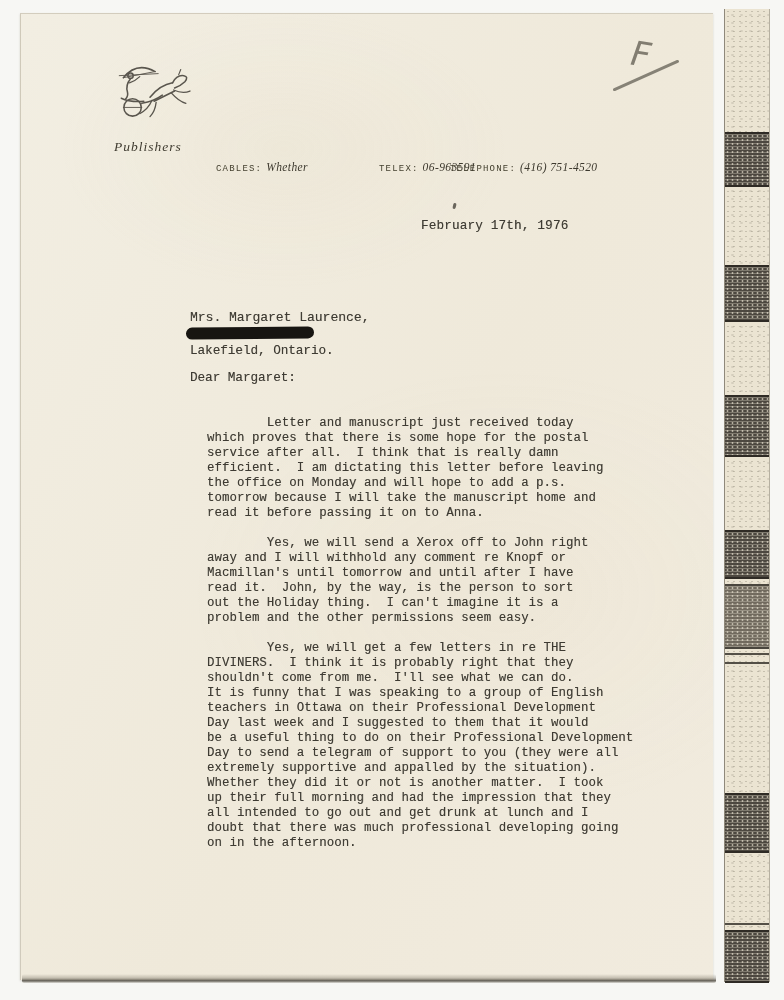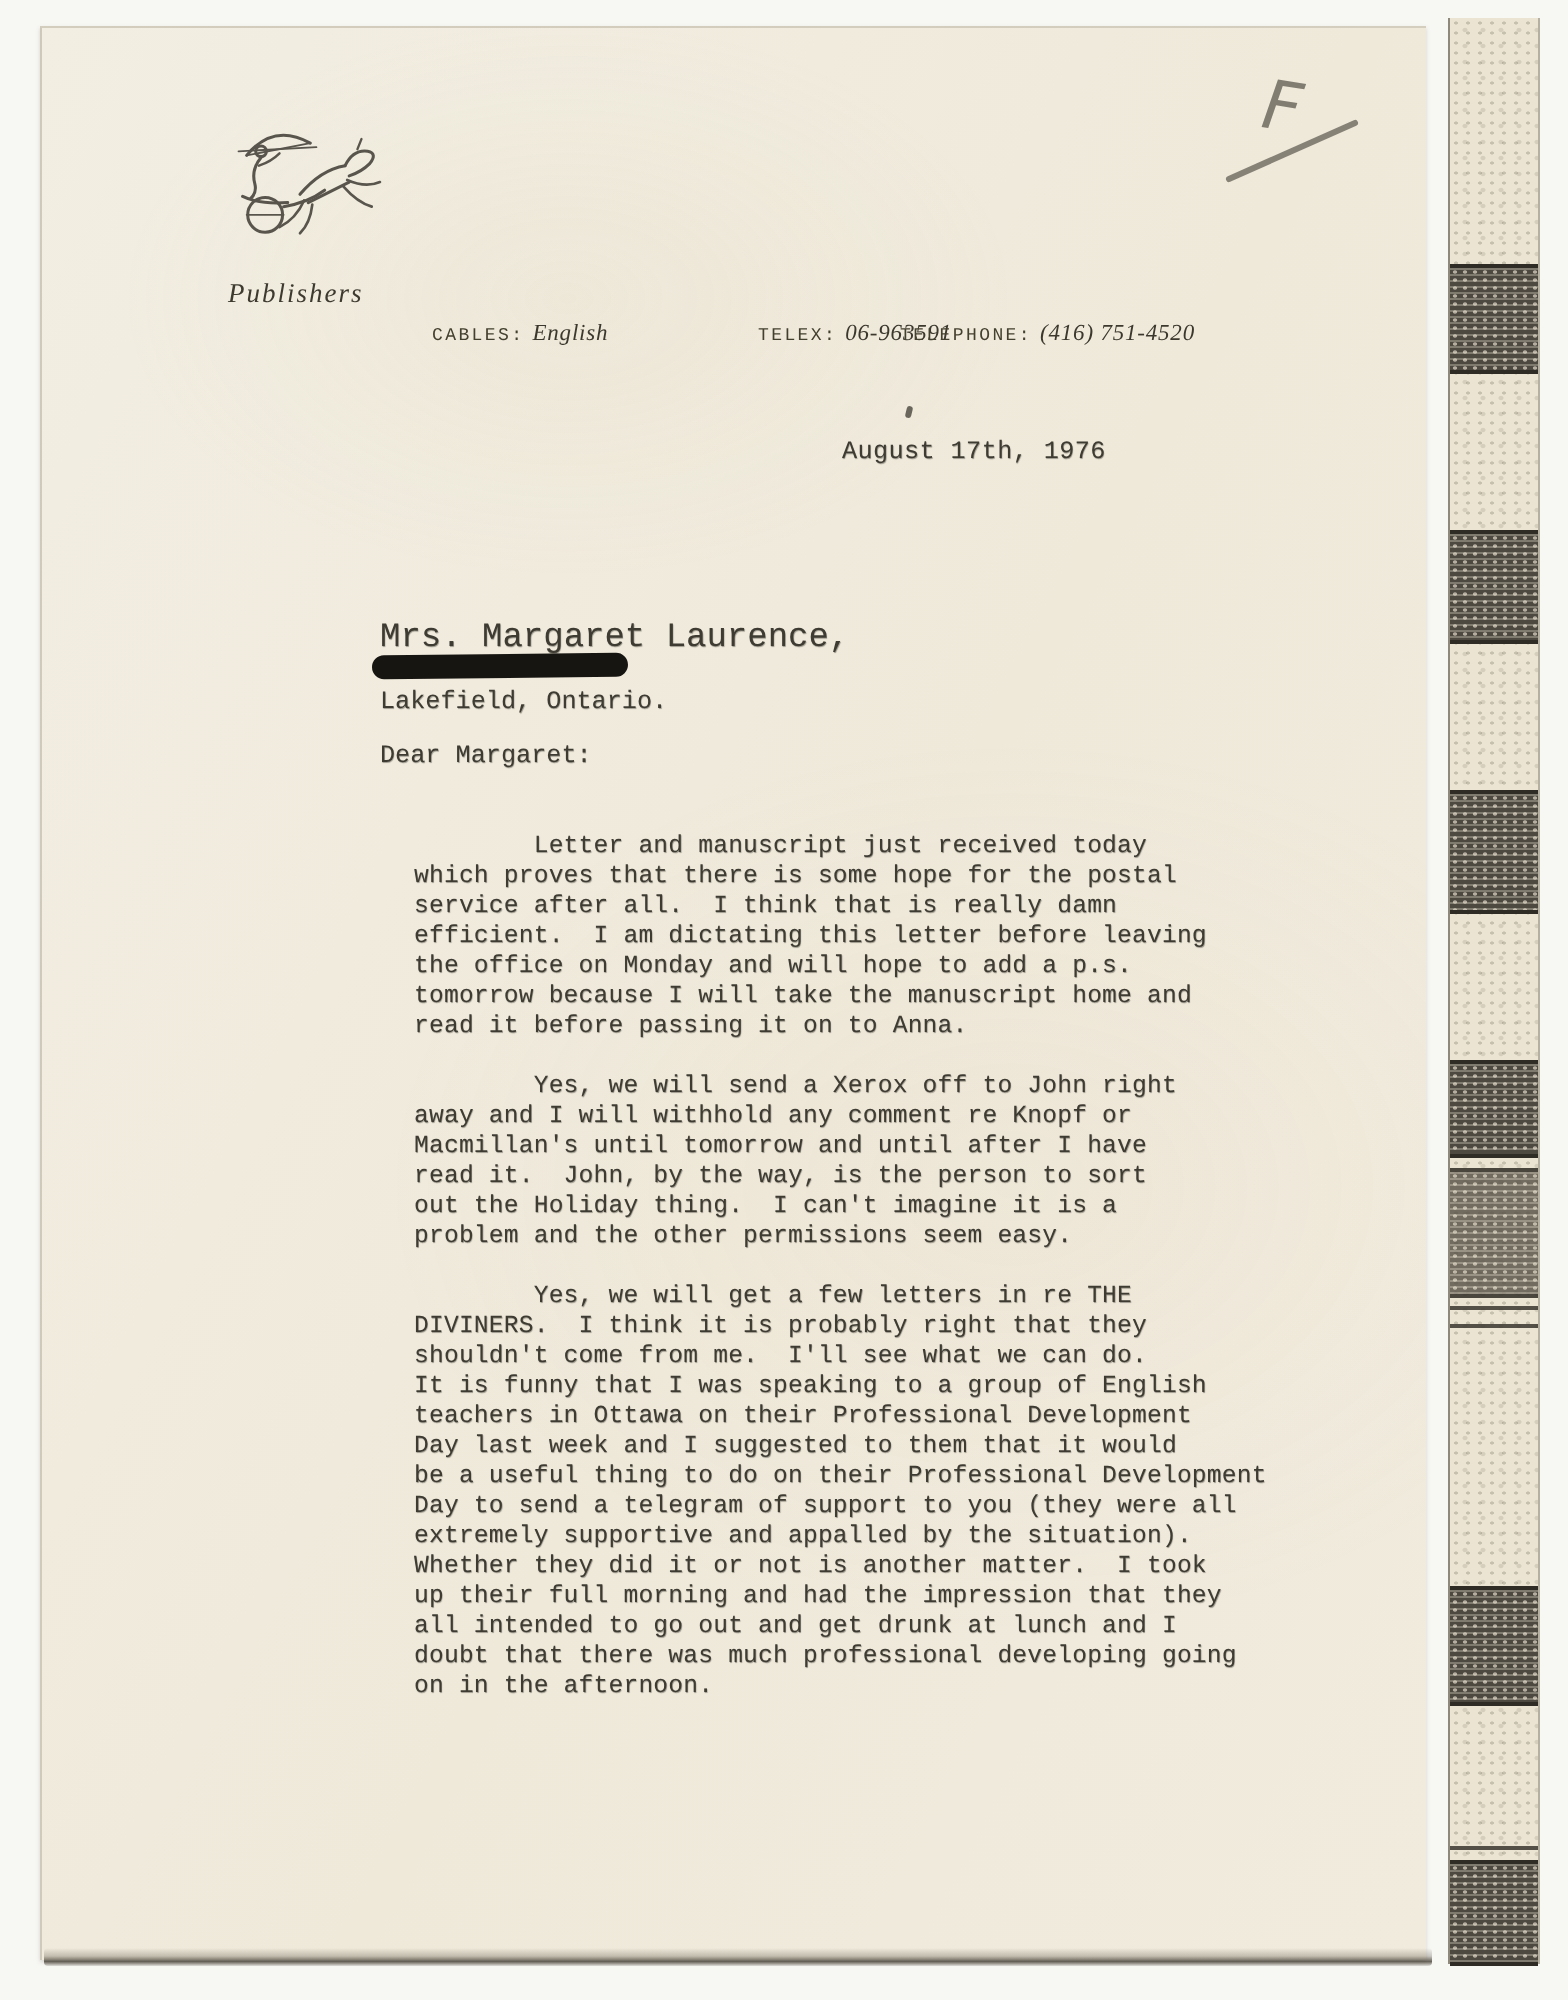--- a/index.html
+++ b/index.html
@@ -60,21 +60,21 @@
   }
   .speck{
     position:absolute;left:432px;top:189px;width:3px;height:6px;
     background:rgba(62,58,50,.75);border-radius:2px;transform:rotate(14deg);
   }
 
   
   .tw{font-family:"Liberation Mono",monospace;color:#3e3b33;
       text-shadow:0.3px 0.3px 0.4px rgba(62,59,51,0.45);}
   .date{position:absolute;left:400px;top:205px;font-size:12.6px;letter-spacing:.2px;}
-  .recip1{position:absolute;left:169px;top:296px;font-size:17px;}
+  .recip1{position:absolute;left:169px;top:296px;font-size:13px;}
   .redaction{position:absolute;left:165px;top:313px;width:128px;height:12px;
              background:#171511;border-radius:6px;transform:rotate(-.6deg);}
   .recip3{position:absolute;left:169px;top:330px;font-size:12.6px;}
   .salutation{position:absolute;left:169px;top:357px;font-size:12.6px;}
   .body-pre{
     position:absolute;left:169px;top:385px;margin:17px;
     font-size:12.3px;line-height:15px;white-space:pre;letter-spacing:.1px;
   }
 
   
@@ -127,37 +127,37 @@
         <path d="M42,39 Q38,48 30,52" stroke-width="1.3"></path>
         <path d="M46,41 Q45,50 40,55" stroke-width="1.3"></path>
       </g>
     </svg>
 
     <div class="publishers">Publishers</div>
 
     <div class="contact">
       <span class="c-cables">
         <span class="lbl">CABLES:</span>
-        <span class="val">English</span>
+        <span class="val">Whether</span>
       </span>
       <span class="c-telex">
         <span class="lbl">TELEX:</span>
         <span class="val">06-963591</span>
       </span>
       <span class="c-tel">
         <span class="lbl">TELEPHONE:</span>
         <span class="val">(416) 751-4520</span>
       </span>
     </div>
 
     <div class="pencil-f">F</div>
     <div class="pencil-slash"></div>
     <div class="speck"></div>
 
-    <div class="tw date">August 17th, 1976</div>
+    <div class="tw date">February 17th, 1976</div>
     <div class="tw recip1">Mrs. Margaret Laurence,</div>
     <div class="redaction"></div>
     <div class="tw recip3">Lakefield, Ontario.</div>
     <div class="tw salutation">Dear Margaret:</div>
     <pre class="tw body-pre">        Letter and manuscript just received today
 which proves that there is some hope for the postal
 service after all.  I think that is really damn
 efficient.  I am dictating this letter before leaving
 the office on Monday and will hope to add a p.s.
 tomorrow because I will take the manuscript home and

